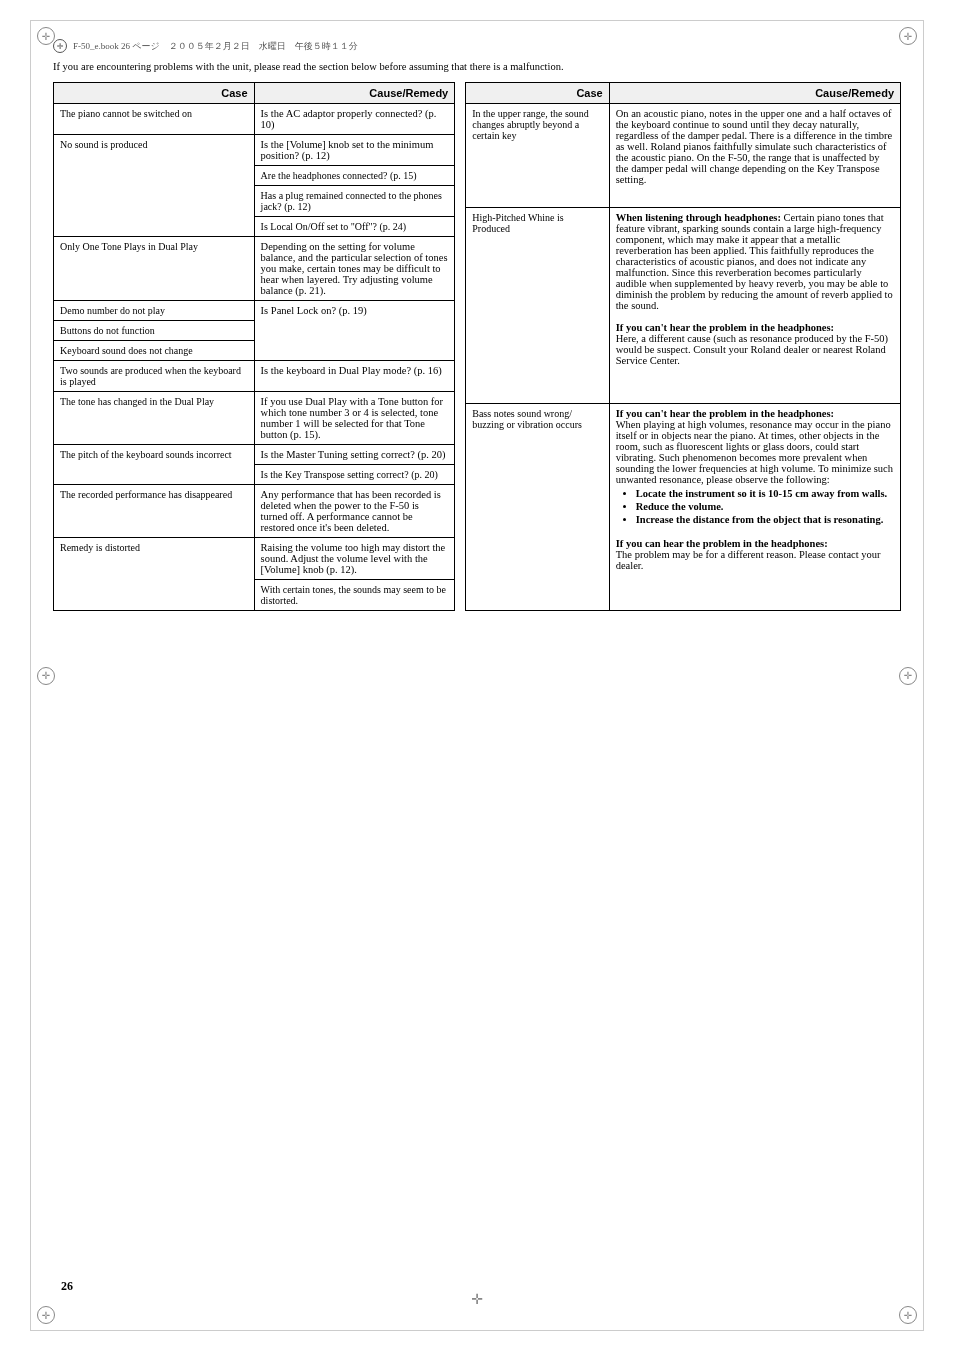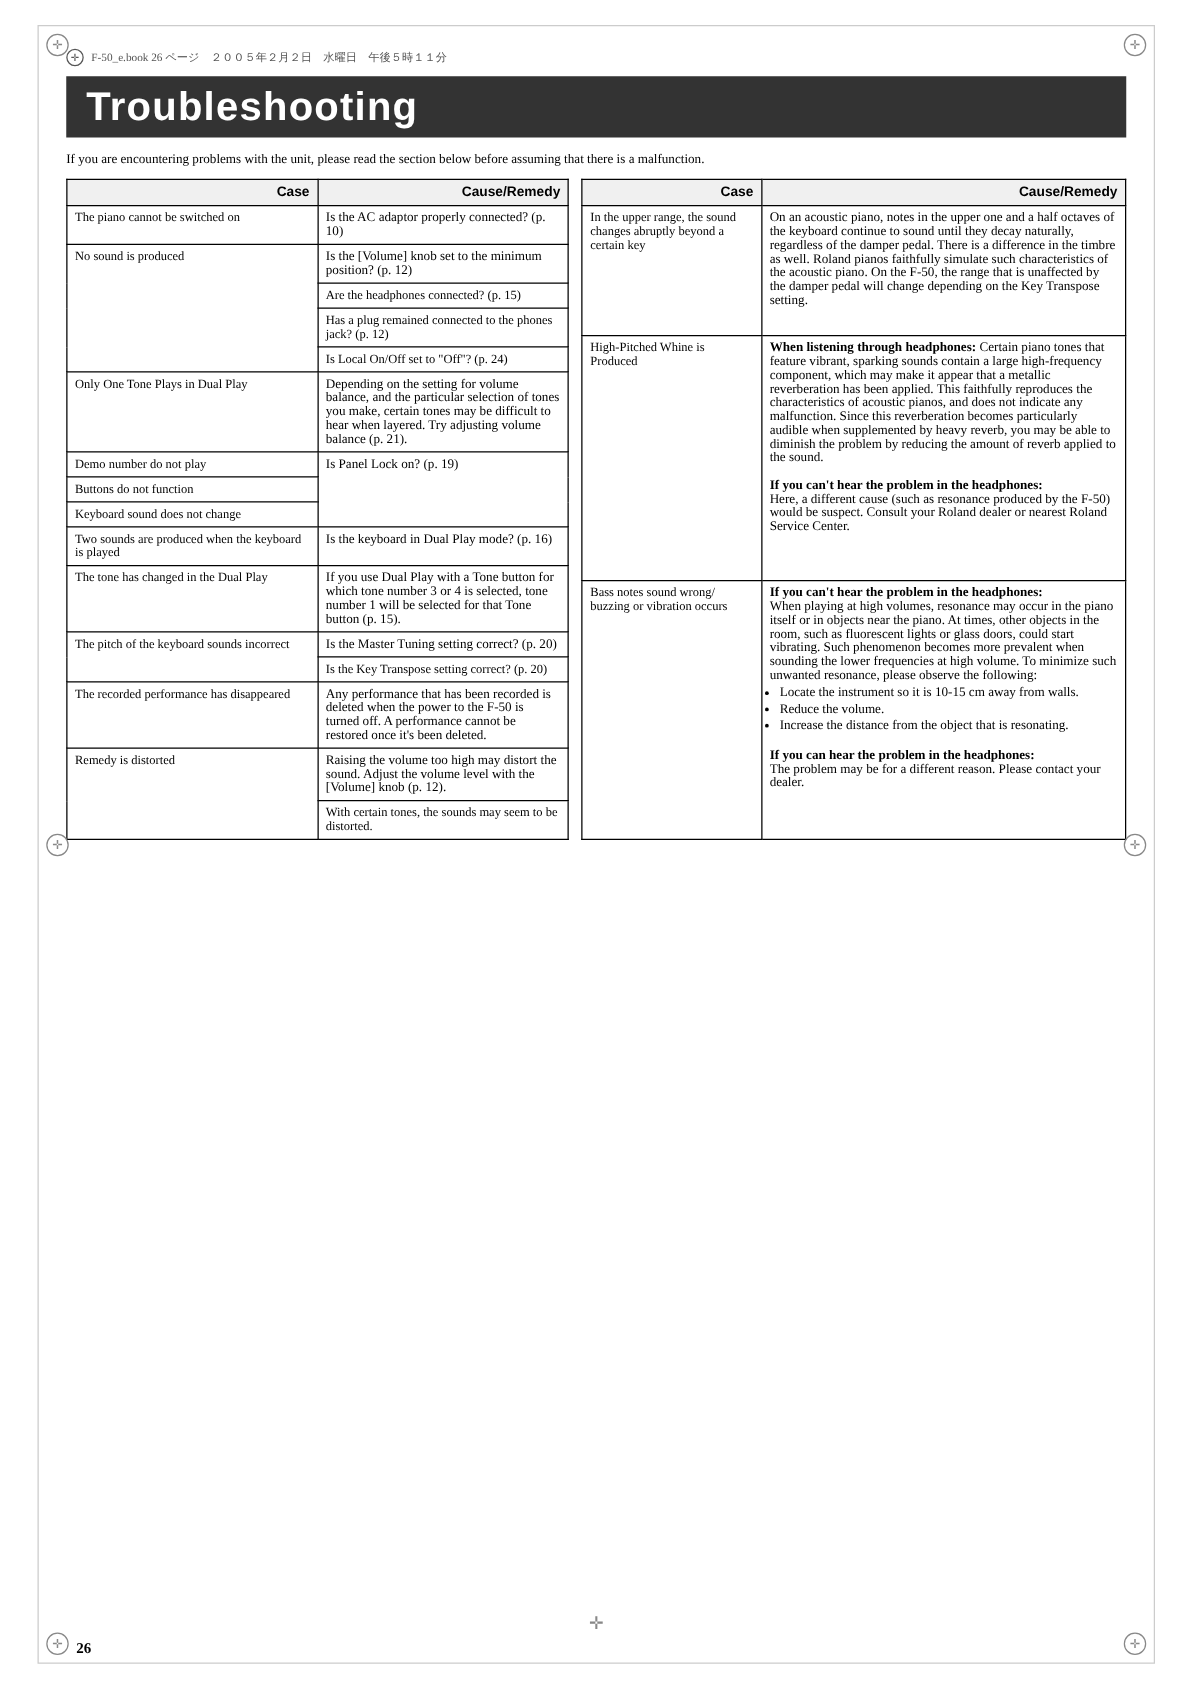--- a/index.html
+++ b/index.html
@@ -106,59 +106,59 @@
     }
     .right-table td:first-child {
       width: 33%;
       font-size: 10px;
     }
     .bold-text { font-weight: bold; }
     .page-num {
       font-size: 12px;
       font-weight: bold;
       position: absolute;
-      bottom: 4px;
+      bottom: 36px;
       left: 30px;
     }
     .crosshair-mid {
       position: absolute;
       bottom: 22px;
       left: 50%;
       transform: translateX(-50%);
       font-size: 14px;
       color: #888;
     }
     .bullet-list {
       margin-left: 8px;
       margin-top: 3px;
     }
     .bullet-list li {
       list-style-type: disc;
-      margin-left: 0;
+      margin-left: 12px;
       margin-bottom: 2px;
+      font-weight: bold;
     }
   </style>
 </head>
 <body>
 
 <div class="page-border">
 
   <div class="corner-circle top-left"></div>
   <div class="corner-circle top-right"></div>
   <div class="corner-circle bottom-left"></div>
   <div class="corner-circle bottom-right"></div>
   <div class="corner-circle mid-left"></div>
   <div class="corner-circle mid-right"></div>
 
   <div class="header-meta">
     <span class="circle-icon">✛</span>
     <span>F-50_e.book 26 ページ　２００５年２月２日　水曜日　午後５時１１分</span>
   </div>
 
-  <div class="title-banner">Troubleshooting</div>
 
   <p class="intro-text">If you are encountering problems with the unit, please read the section below before assuming that there is a malfunction.</p>
 
   <div class="content-area">
 
     <table class="left-table">
       <thead>
         <tr>
           <th>Case</th>
           <th>Cause/Remedy</th>

